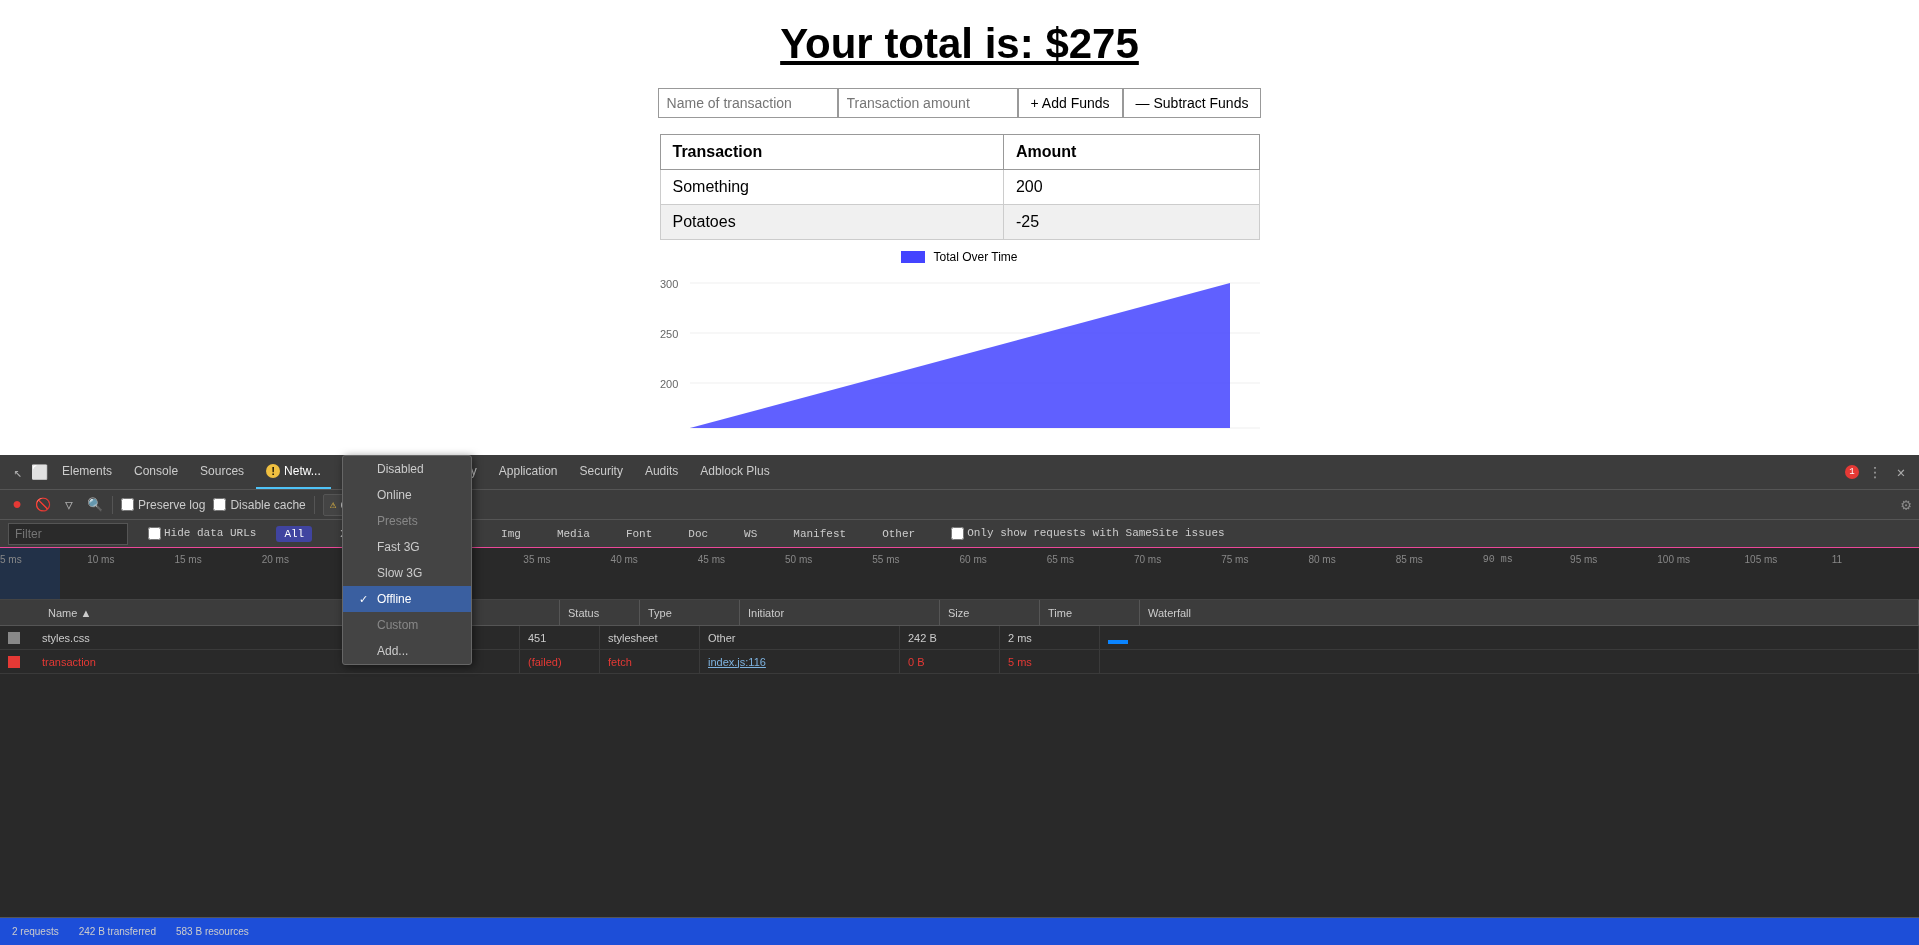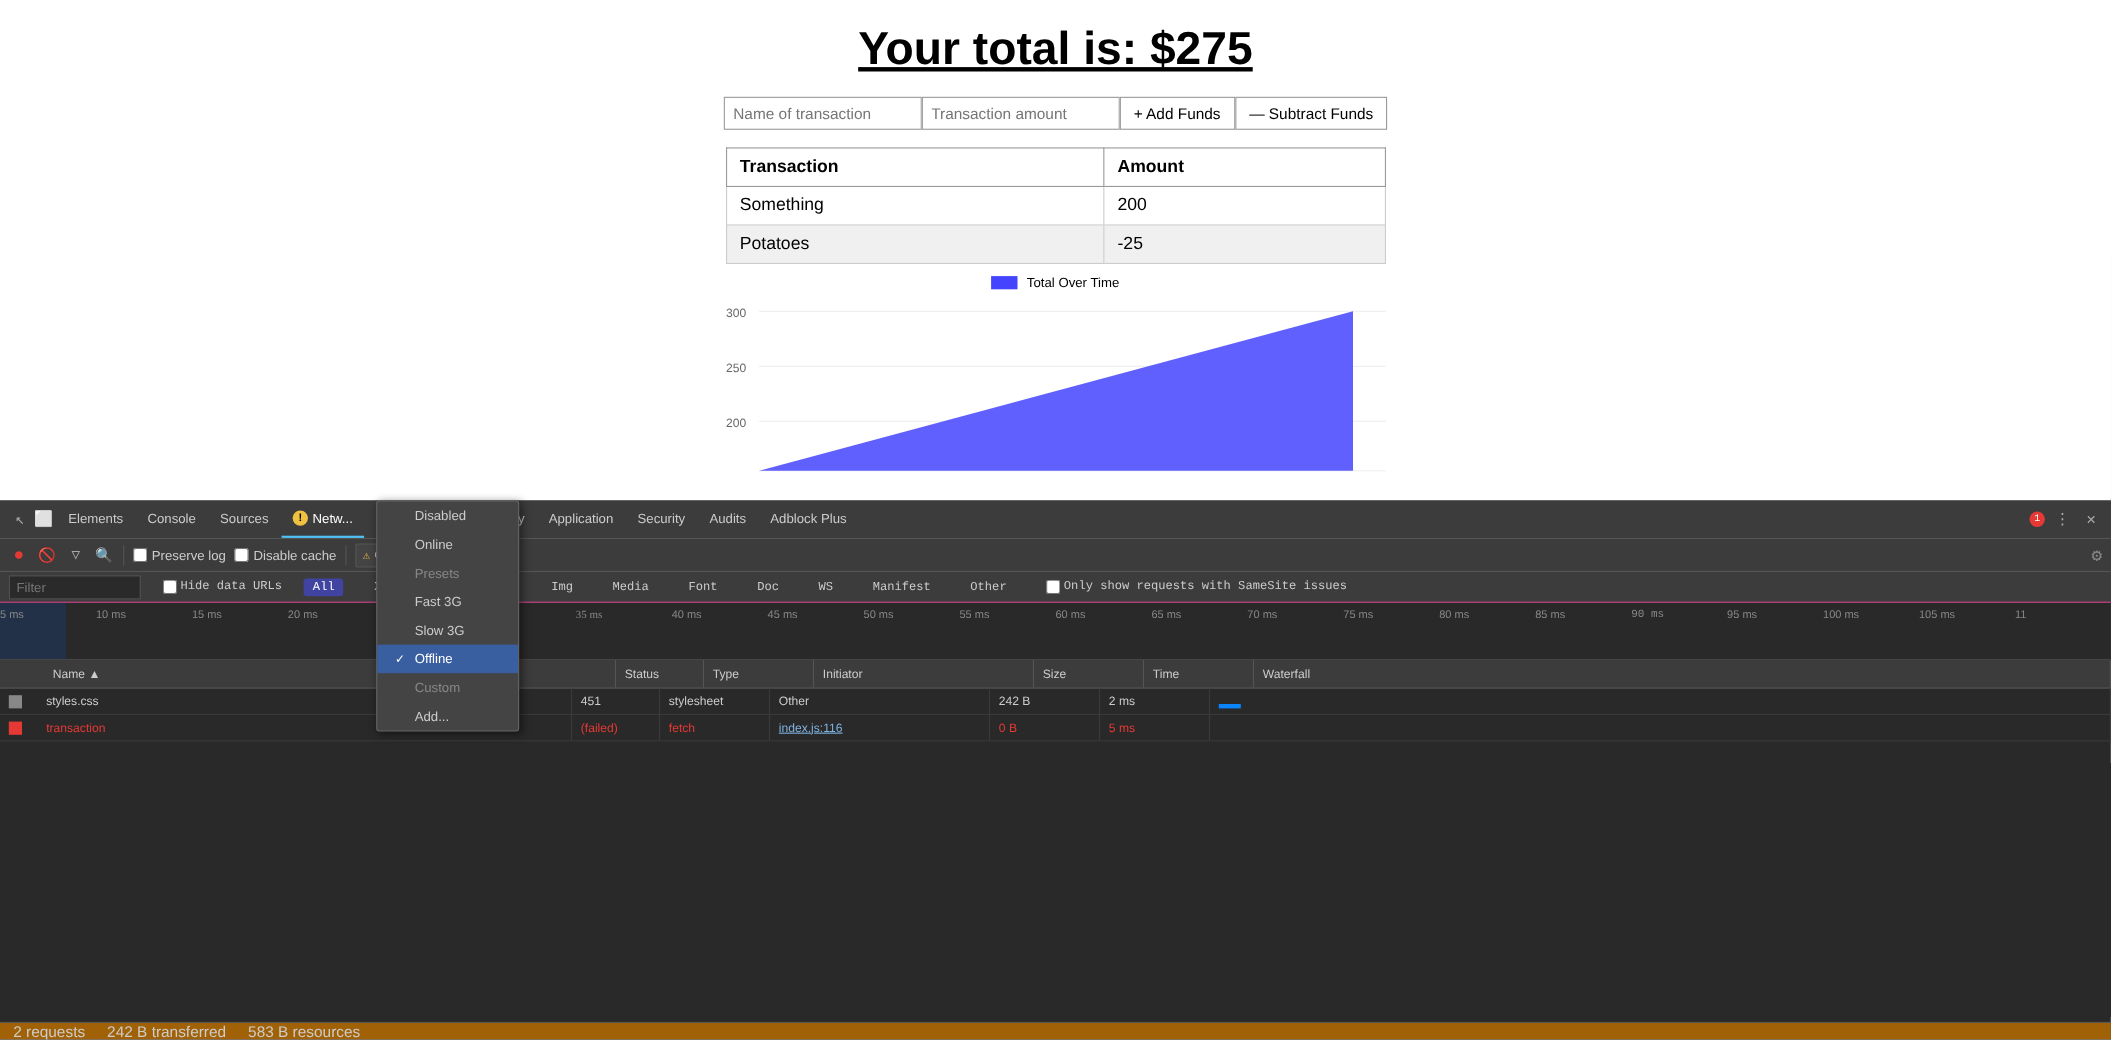--- a/index.html
+++ b/index.html
@@ -356,28 +356,28 @@
     }
 
     .waterfall-bar {
       display: inline-block;
       height: 4px;
       background: #0a84ff;
       margin-top: 8px;
     }
 
     .devtools-footer {
-      height: 16px;
-      background: #a16207;
+      height: 28px;
+      background: #1d4ed8;
       border-top: 1px solid #555;
       display: flex;
       align-items: center;
       padding: 0 12px;
       gap: 20px;
-      font-size: 14px;
+      font-size: 10px;
       color: #ccc;
       font-family: Arial, sans-serif;
     }
 
     
     .dropdown-menu {
       position: absolute;
       background: #444;
       border: 1px solid #666;
       border-radius: 3px;
@@ -583,21 +583,21 @@
   <div class="timeline-container">
     <div class="timeline-selected"></div>
     <div style="position:absolute;top:0;left:0;right:0;height:100%;display:flex;align-items:flex-start;padding-top:3px;">
       <div style="position:relative;width:100%;height:100%;" id="timeline-labels-container">
           <span class="tick-label" style="left: 0%;">5 ms</span>
           <span class="tick-label" style="left: 4.54545%;">10 ms</span>
           <span class="tick-label" style="left: 9.09091%;">15 ms</span>
           <span class="tick-label" style="left: 13.6364%;">20 ms</span>
           <span class="tick-label" style="left: 18.1818%;">25 ms</span>
           <span class="tick-label" style="left: 22.7273%;">30 ms</span>
-          <span class="tick-label" style="left: 27.2727%; font-family: Liberation Serif, serif;">35 ms</span>
+          <span class="tick-label" style="left: 27.2727%;">35 ms</span>
           <span class="tick-label" style="left: 31.8182%;">40 ms</span>
           <span class="tick-label" style="left: 36.3636%;">45 ms</span>
           <span class="tick-label" style="left: 40.9091%;">50 ms</span>
           <span class="tick-label" style="left: 45.4545%;">55 ms</span>
           <span class="tick-label" style="left: 50%;">60 ms</span>
           <span class="tick-label" style="left: 54.5455%;">65 ms</span>
           <span class="tick-label" style="left: 59.0909%;">70 ms</span>
           <span class="tick-label" style="left: 63.6364%;">75 ms</span>
           <span class="tick-label" style="left: 68.1818%;">80 ms</span>
           <span class="tick-label" style="left: 72.7273%;">85 ms</span>

